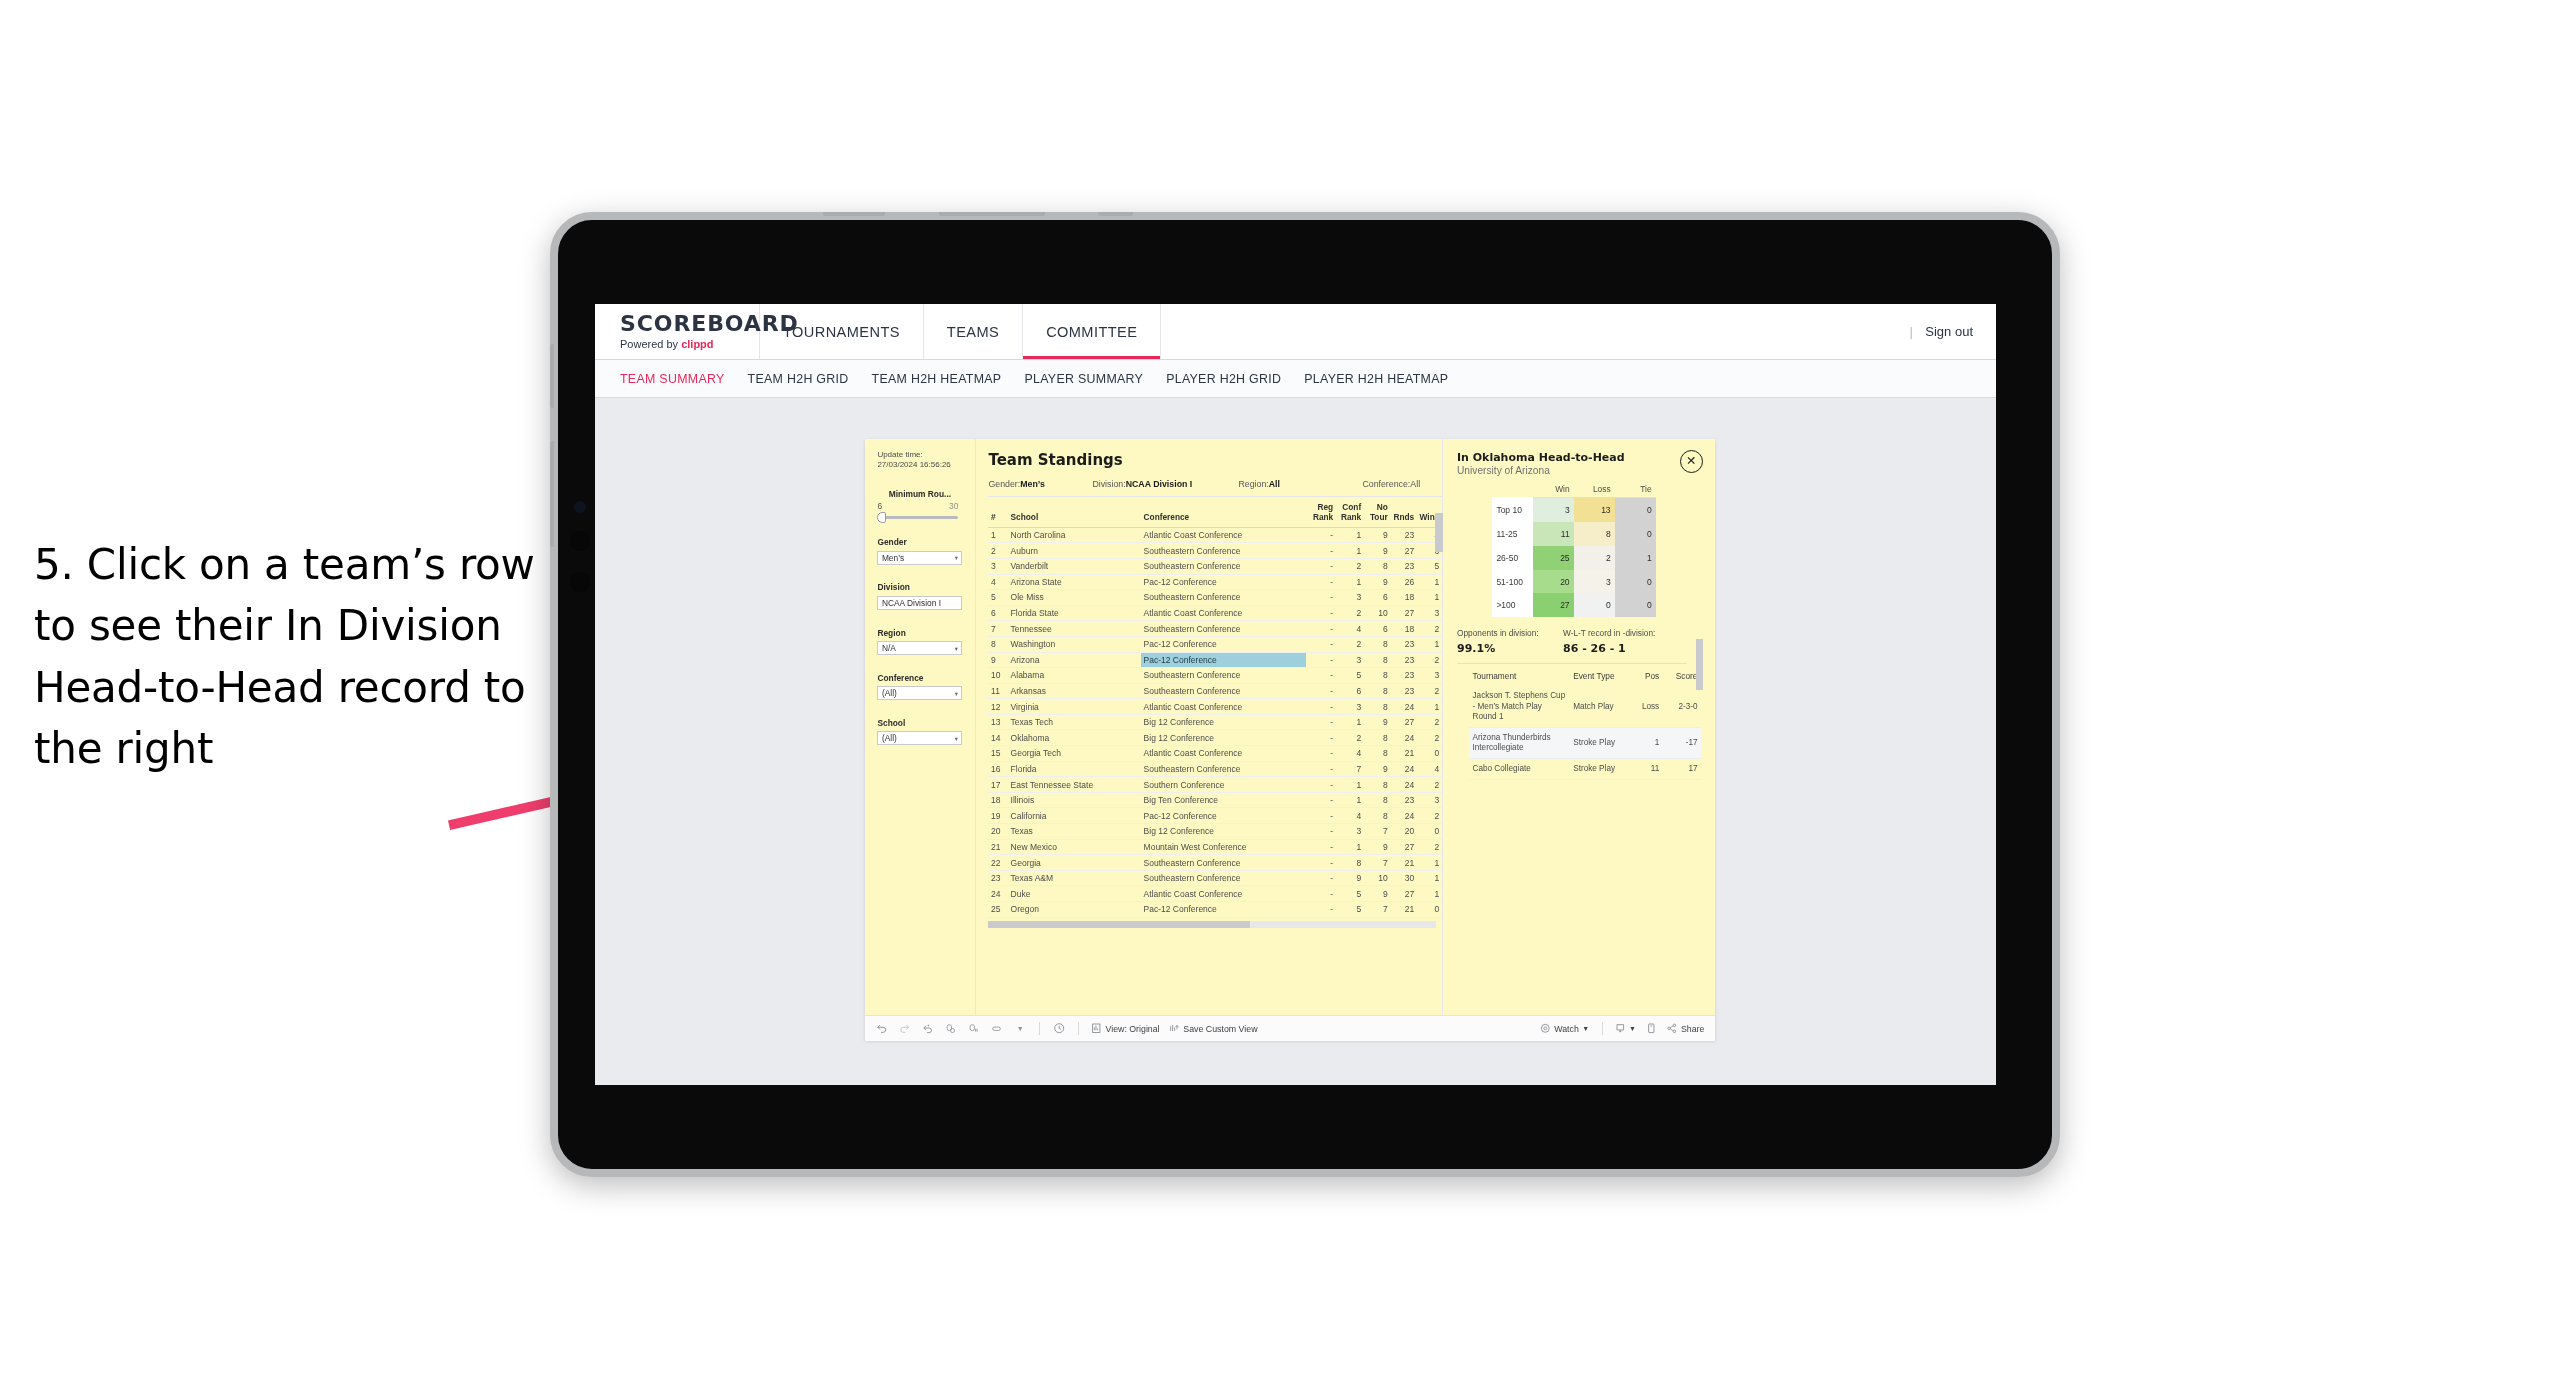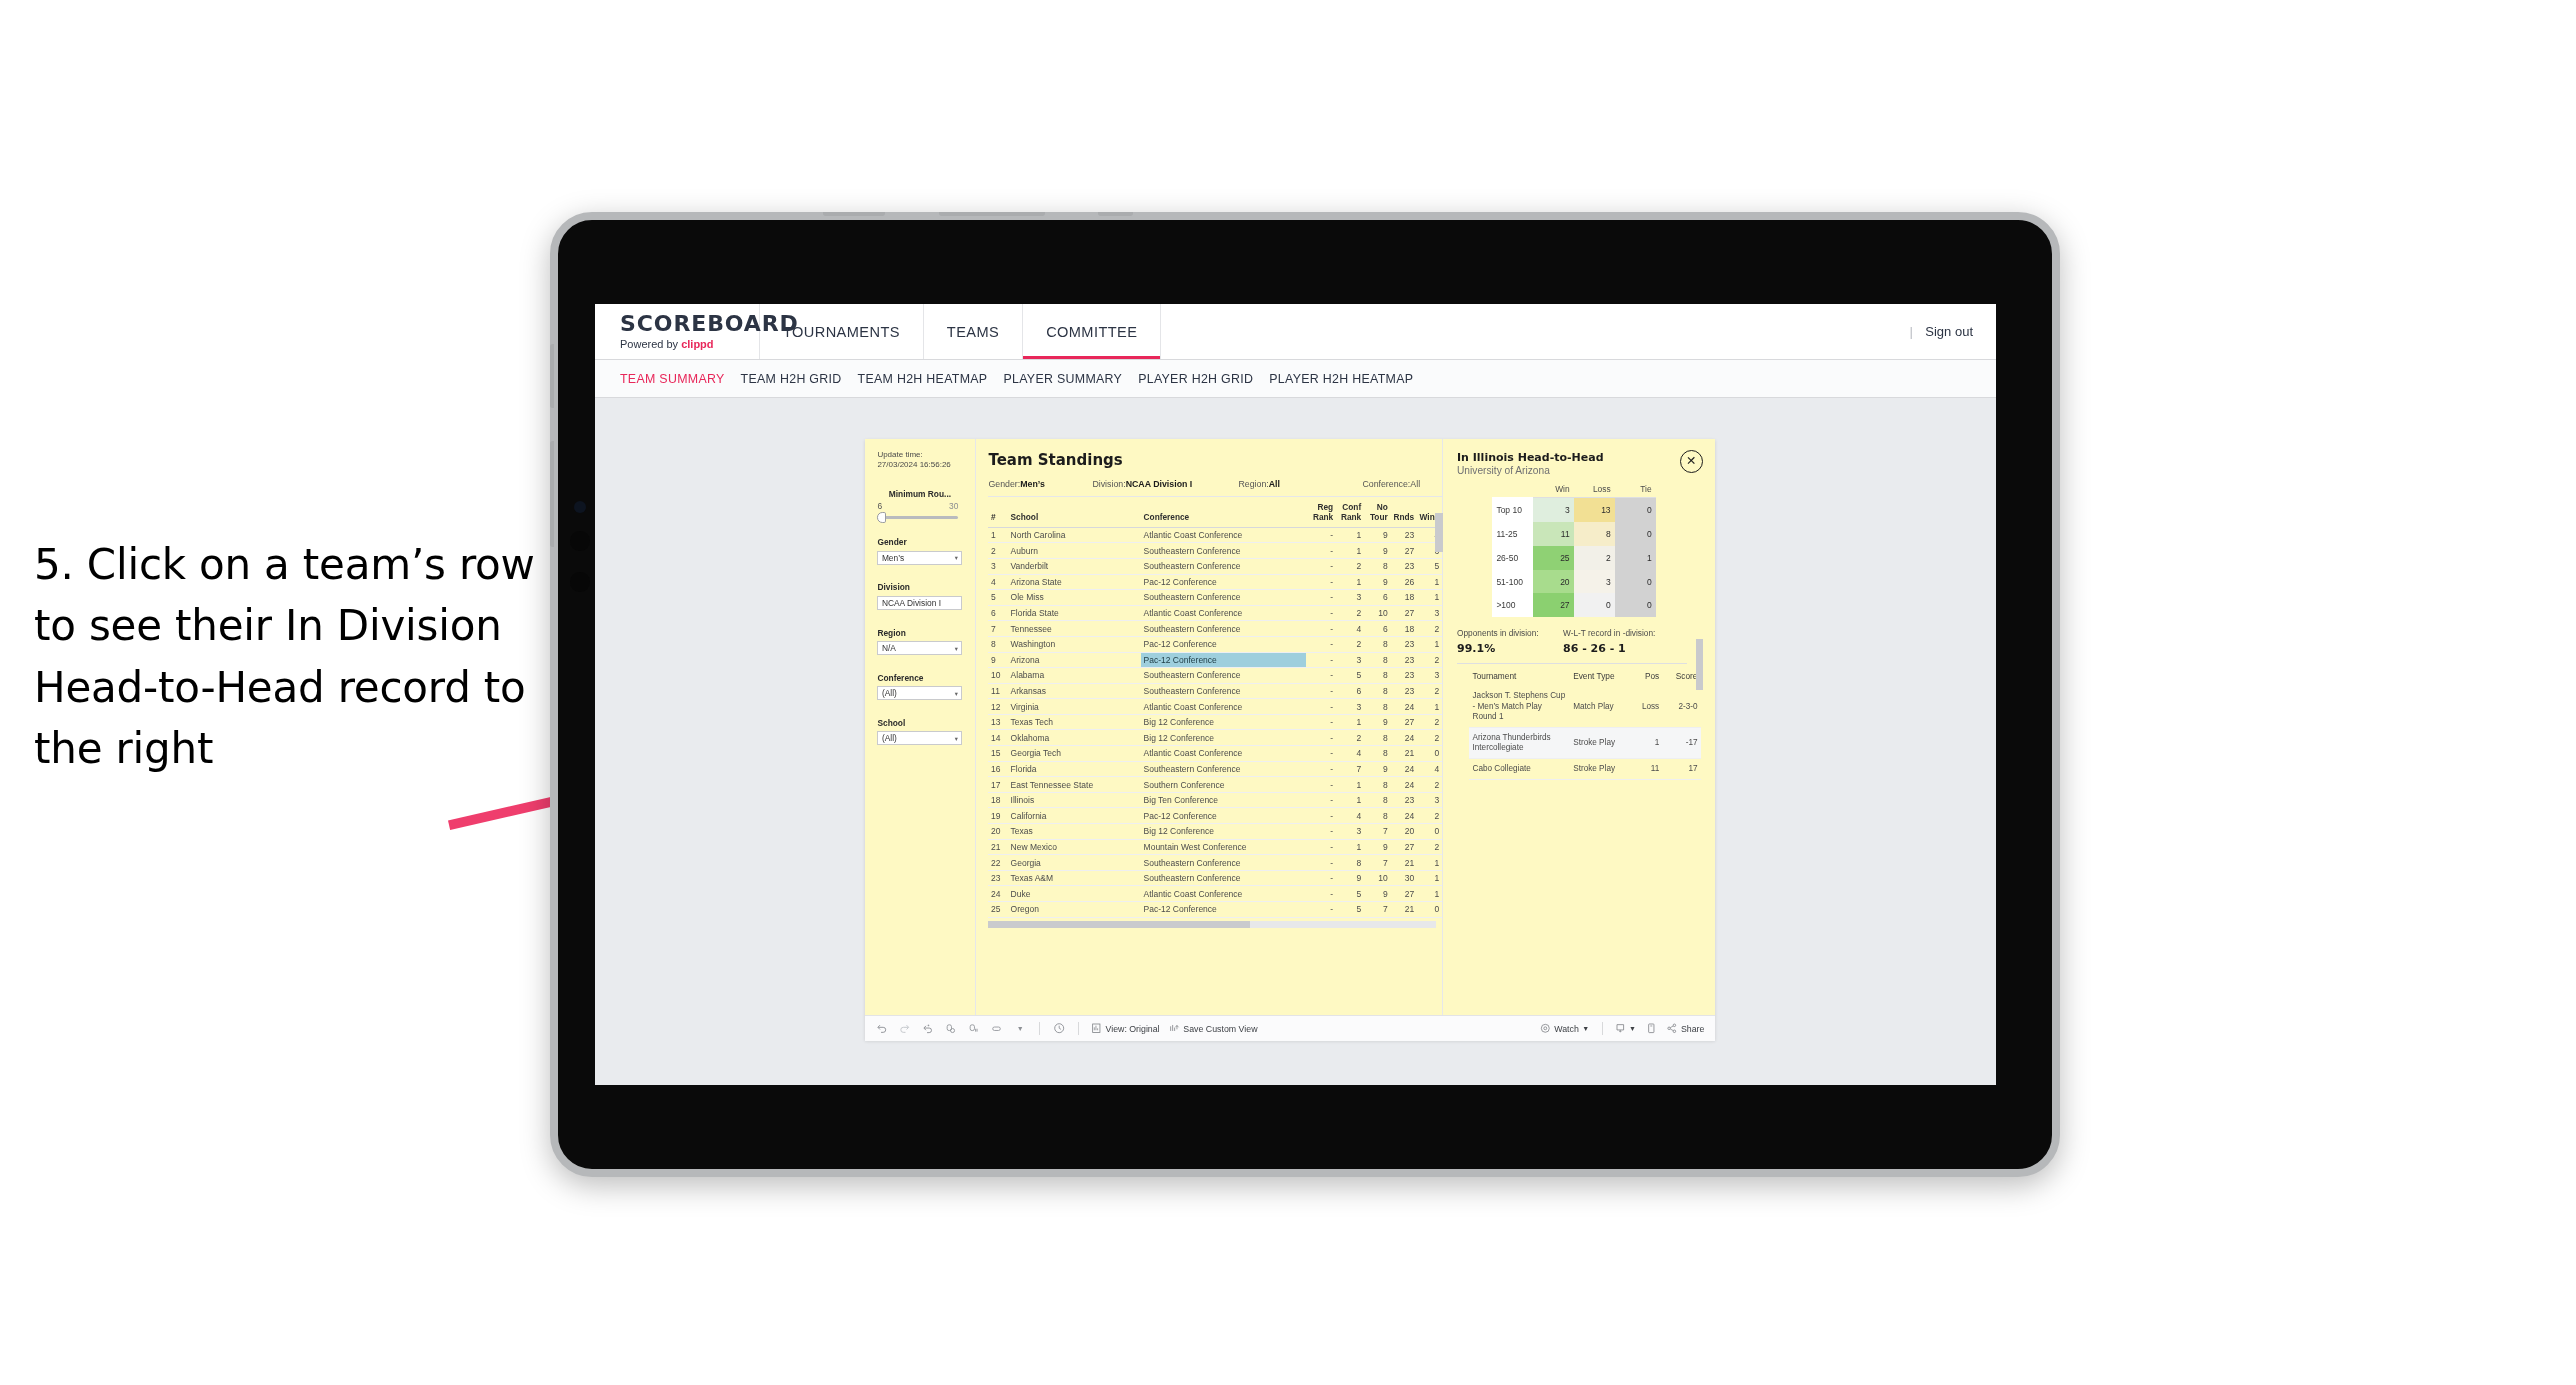--- a/index.html
+++ b/index.html
@@ -47,21 +47,21 @@
     color:#2c3444;text-decoration:none;letter-spacing:0.4px;
     border-right:0.9px solid #e4e5e8;position:relative;}
   .topnav a.active:after{content:"";position:absolute;left:0;right:0;bottom:0;height:2.7px;
     background:#e8275a;}
   #header-right{display:flex;align-items:center;padding-right:23px;gap:12.4px;}
   #header-right .sep{color:#b9bcc2;font-size:13.3px;}
   #header-right a{font-size:13px;color:#2c3444;text-decoration:none;}
 
   
   #subtabs{height:37px;background:#fafbfc;display:flex;align-items:center;
-    padding-left:25px;gap:16px;border-bottom:0.9px solid #d8d9dc;}
+    padding-left:25px;gap:23px;border-bottom:0.9px solid #d8d9dc;}
   #subtabs a{font-size:12.4px;color:#2c3444;text-decoration:none;letter-spacing:0.3px;}
   #subtabs a.active{color:#e8275a;}
 
   
   #viz-card{position:absolute;left:270px;top:135px;width:850px;height:602px;
     background:#fef9c3;box-shadow:0 0.9px 3.5px rgba(0,0,0,.13);display:flex;
     flex-direction:column;}
   #viz-body{flex:1;display:flex;overflow:hidden;}
 
   
@@ -560,21 +560,21 @@
           </div>
           <div id="tbl-scroll-h">
               <i></i>
             </div>
         </div>
 
         <div id="h2h">
           <div id="close-btn">
               <span>✕</span>
             </div>
-          <div id="h2h-title">In Illinois Head-to-Head</div>
+          <div id="h2h-title">In Oklahoma Head-to-Head</div>
           <div id="h2h-sub">University of Arizona</div>
 
           <table class="h2h">
             <colgroup>
                 <col class="h-lbl">
                 <col class="h-v">
                 <col class="h-v">
                 <col class="h-v">
               </colgroup>
             <thead>

